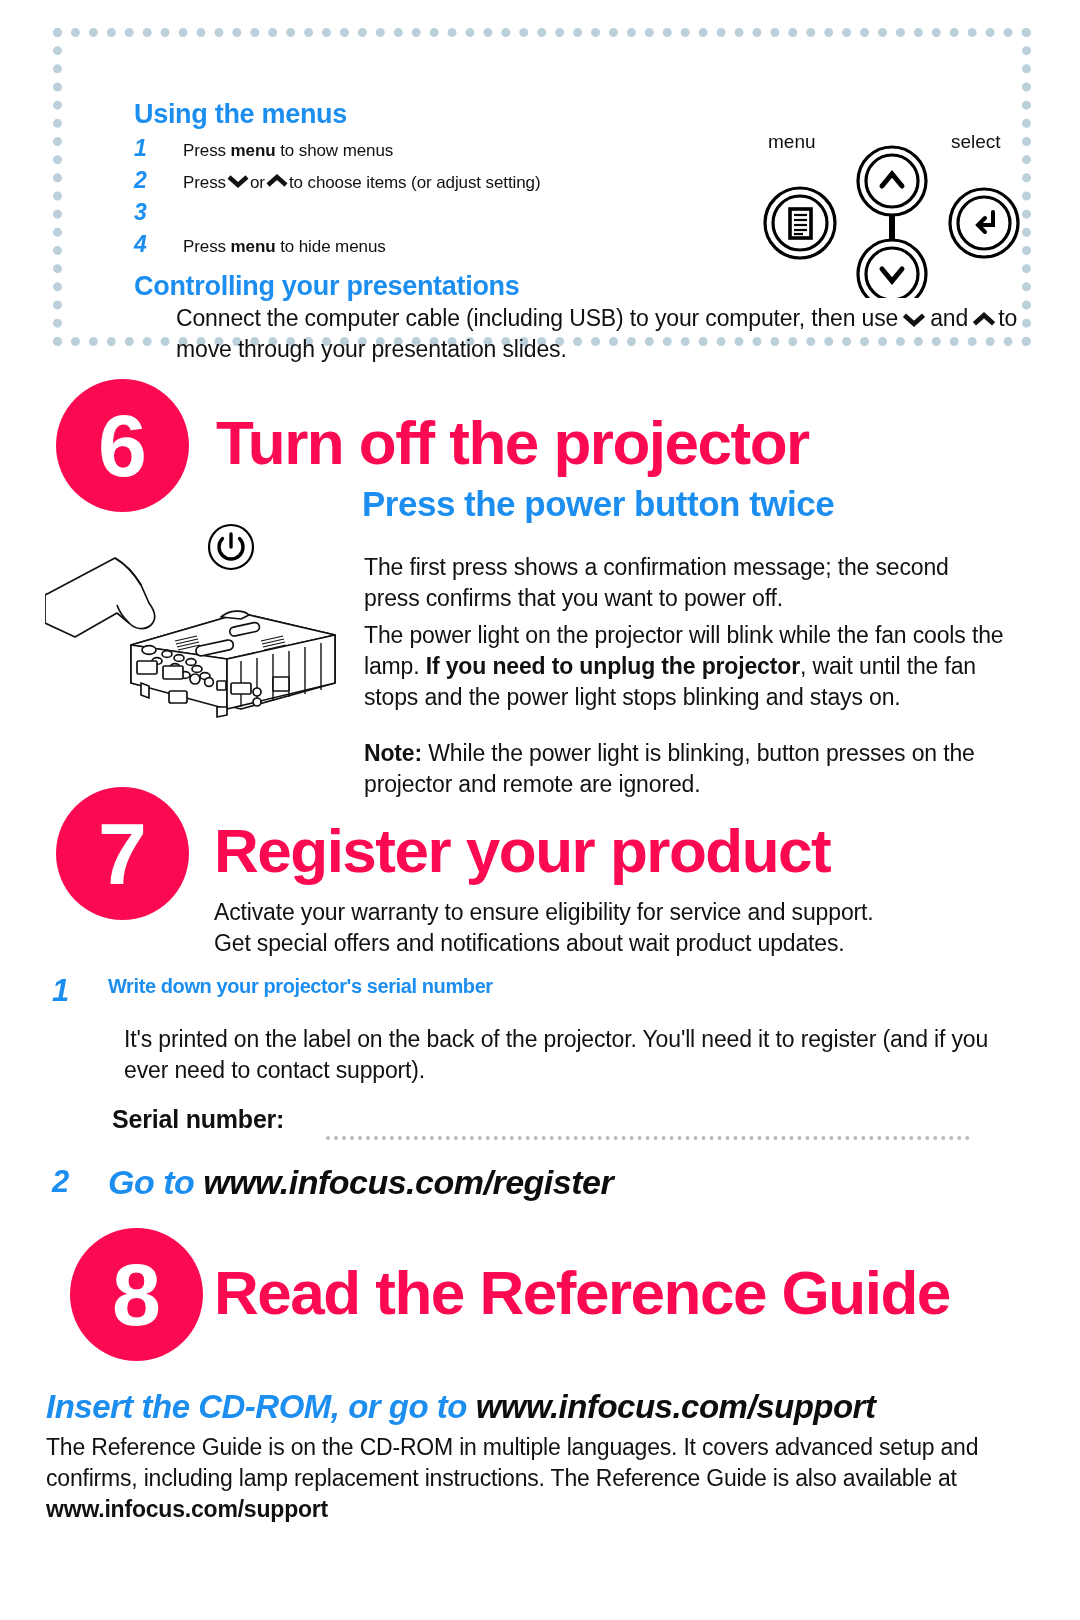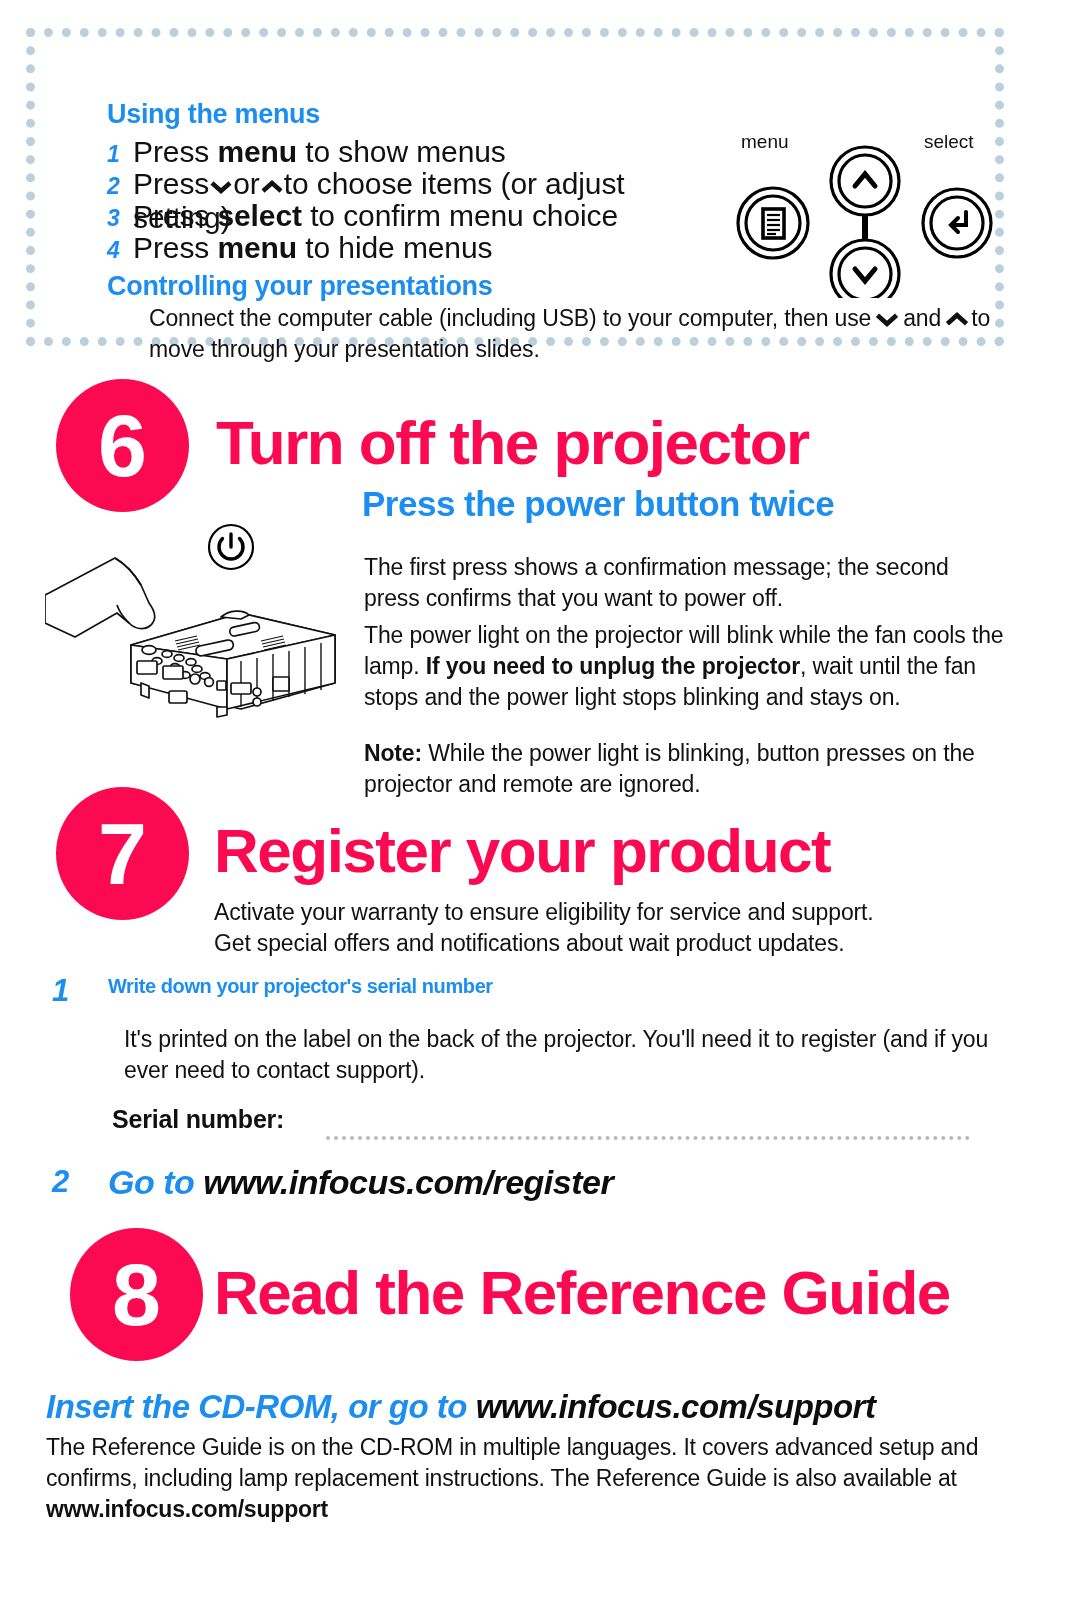--- a/index.html
+++ b/index.html
@@ -10,39 +10,39 @@
     position:relative;overflow:hidden;
   }
   .page{position:relative;width:1080px;height:1620px;}
 
   
   .blue{color:#1b8ef0;}
   .blk{color:#0d0d0d;}
 
   
   .menubox{
-    position:absolute;left:26px;top:28px;width:978px;height:318px;
+    position:absolute;left:53px;top:28px;width:978px;height:318px;
     box-sizing:border-box;
     border:9px dotted #bcd0dc;
     border-radius:4px;
   }
   .menubox-inner{position:absolute;left:0;top:0;right:0;bottom:0;}
 
   .mb-title{
     position:absolute;left:72px;top:62px;
     font-size:27px;font-weight:bold;color:#1b8ef0;
     letter-spacing:-0.3px;
   }
   .mb-list{position:absolute;left:72px;top:98px;width:620px;}
   .mb-row{display:flex;align-items:baseline;height:32px;}
   .mb-num{
     width:26px;flex:0 0 26px;
     font-size:23px;font-weight:bold;font-style:italic;color:#1b8ef0;
   }
-  .mb-txt{font-size:30px;color:#111;letter-spacing:-0.1px;}
+  .mb-txt{font-size:17px;color:#111;letter-spacing:-0.1px;margin-left:23px;}
   .mb-txt b{font-weight:bold;}
 
   .mb-title2{
     position:absolute;left:72px;top:234px;
     font-size:27px;font-weight:bold;color:#1b8ef0;letter-spacing:-0.3px;
   }
   .mb-body{
     position:absolute;left:72px;top:266px;width:900px;
     font-size:23px;line-height:31px;color:#111;letter-spacing:-0.15px;margin-left:42px;
   }
@@ -123,21 +123,20 @@
           <span class="mb-num">2</span>
           <span class="mb-txt"><span>Press</span><svg width="22" height="16" viewBox="0 0 22 16" style="vertical-align:-1px;margin:0 1px;">
                 <path d="M2 4 L11 12 L20 4" stroke="#111" stroke-width="4.4" fill="none" stroke-linecap="butt" stroke-linejoin="miter"></path>
               </svg><span>or</span><svg width="22" height="16" viewBox="0 0 22 16" style="vertical-align:-1px;margin:0 1px;">
                 <path d="M2 12 L11 4 L20 12" stroke="#111" stroke-width="4.4" fill="none" stroke-linecap="butt" stroke-linejoin="miter"></path>
               </svg><span>to choose items (or adjust setting)</span></span>
         </div>
 
         <div class="mb-row">
           <span class="mb-num">3</span>
-          <span class="mb-txt"><span>Press </span><b>select</b><span> to confirm menu choice</span></span>
         </div>
 
         <div class="mb-row">
           <span class="mb-num">4</span>
           <span class="mb-txt"><span>Press </span><b>menu</b><span> to hide menus</span></span>
         </div>
       </div>
 
       <div class="mb-title2">Controlling your presentations</div>
 

